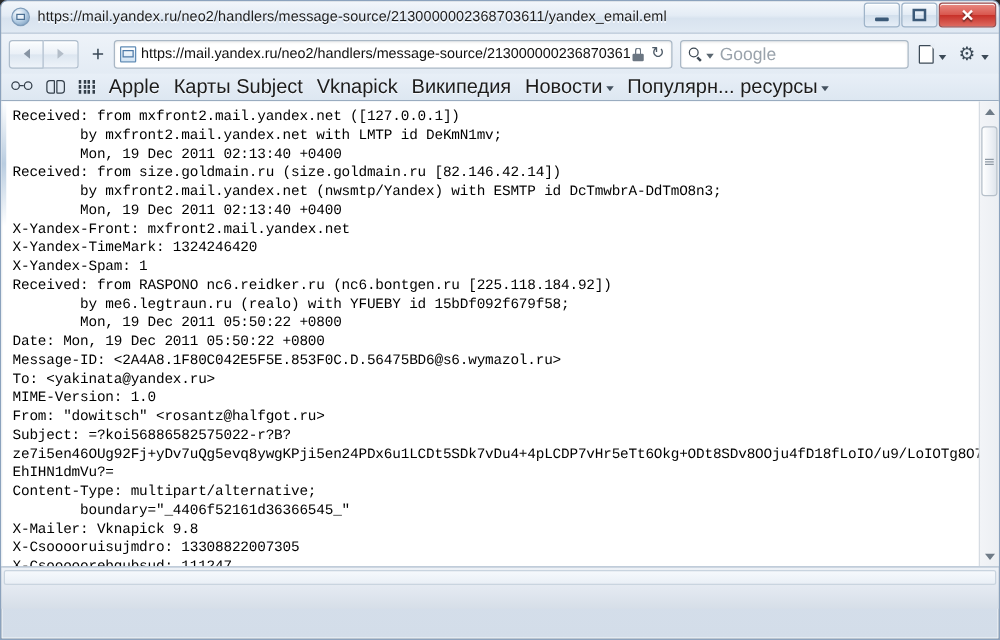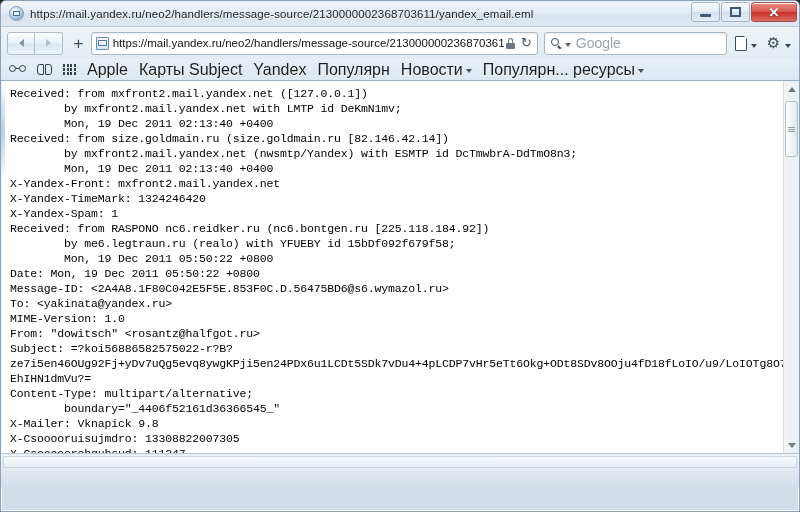--- a/index.html
+++ b/index.html
@@ -582,24 +582,24 @@
         <i></i>
     </span>
 
     <span class="bm-item">
       <span>Apple</span>
     </span>
     <span class="bm-item">
       <span>Карты Subject</span>
     </span>
     <span class="bm-item">
-      <span>Yandex</span>
+      <span>Vknapick</span>
     </span>
     <span class="bm-item">
-      <span>Популярн</span>
+      <span>Википедия</span>
     </span>
     <span class="bm-item">
       <span>Новости</span>
       <span class="bm-caret"></span>
     </span>
     <span class="bm-item">
       <span>Популярн... ресурсы</span>
       <span class="bm-caret"></span>
     </span>
   </div>

